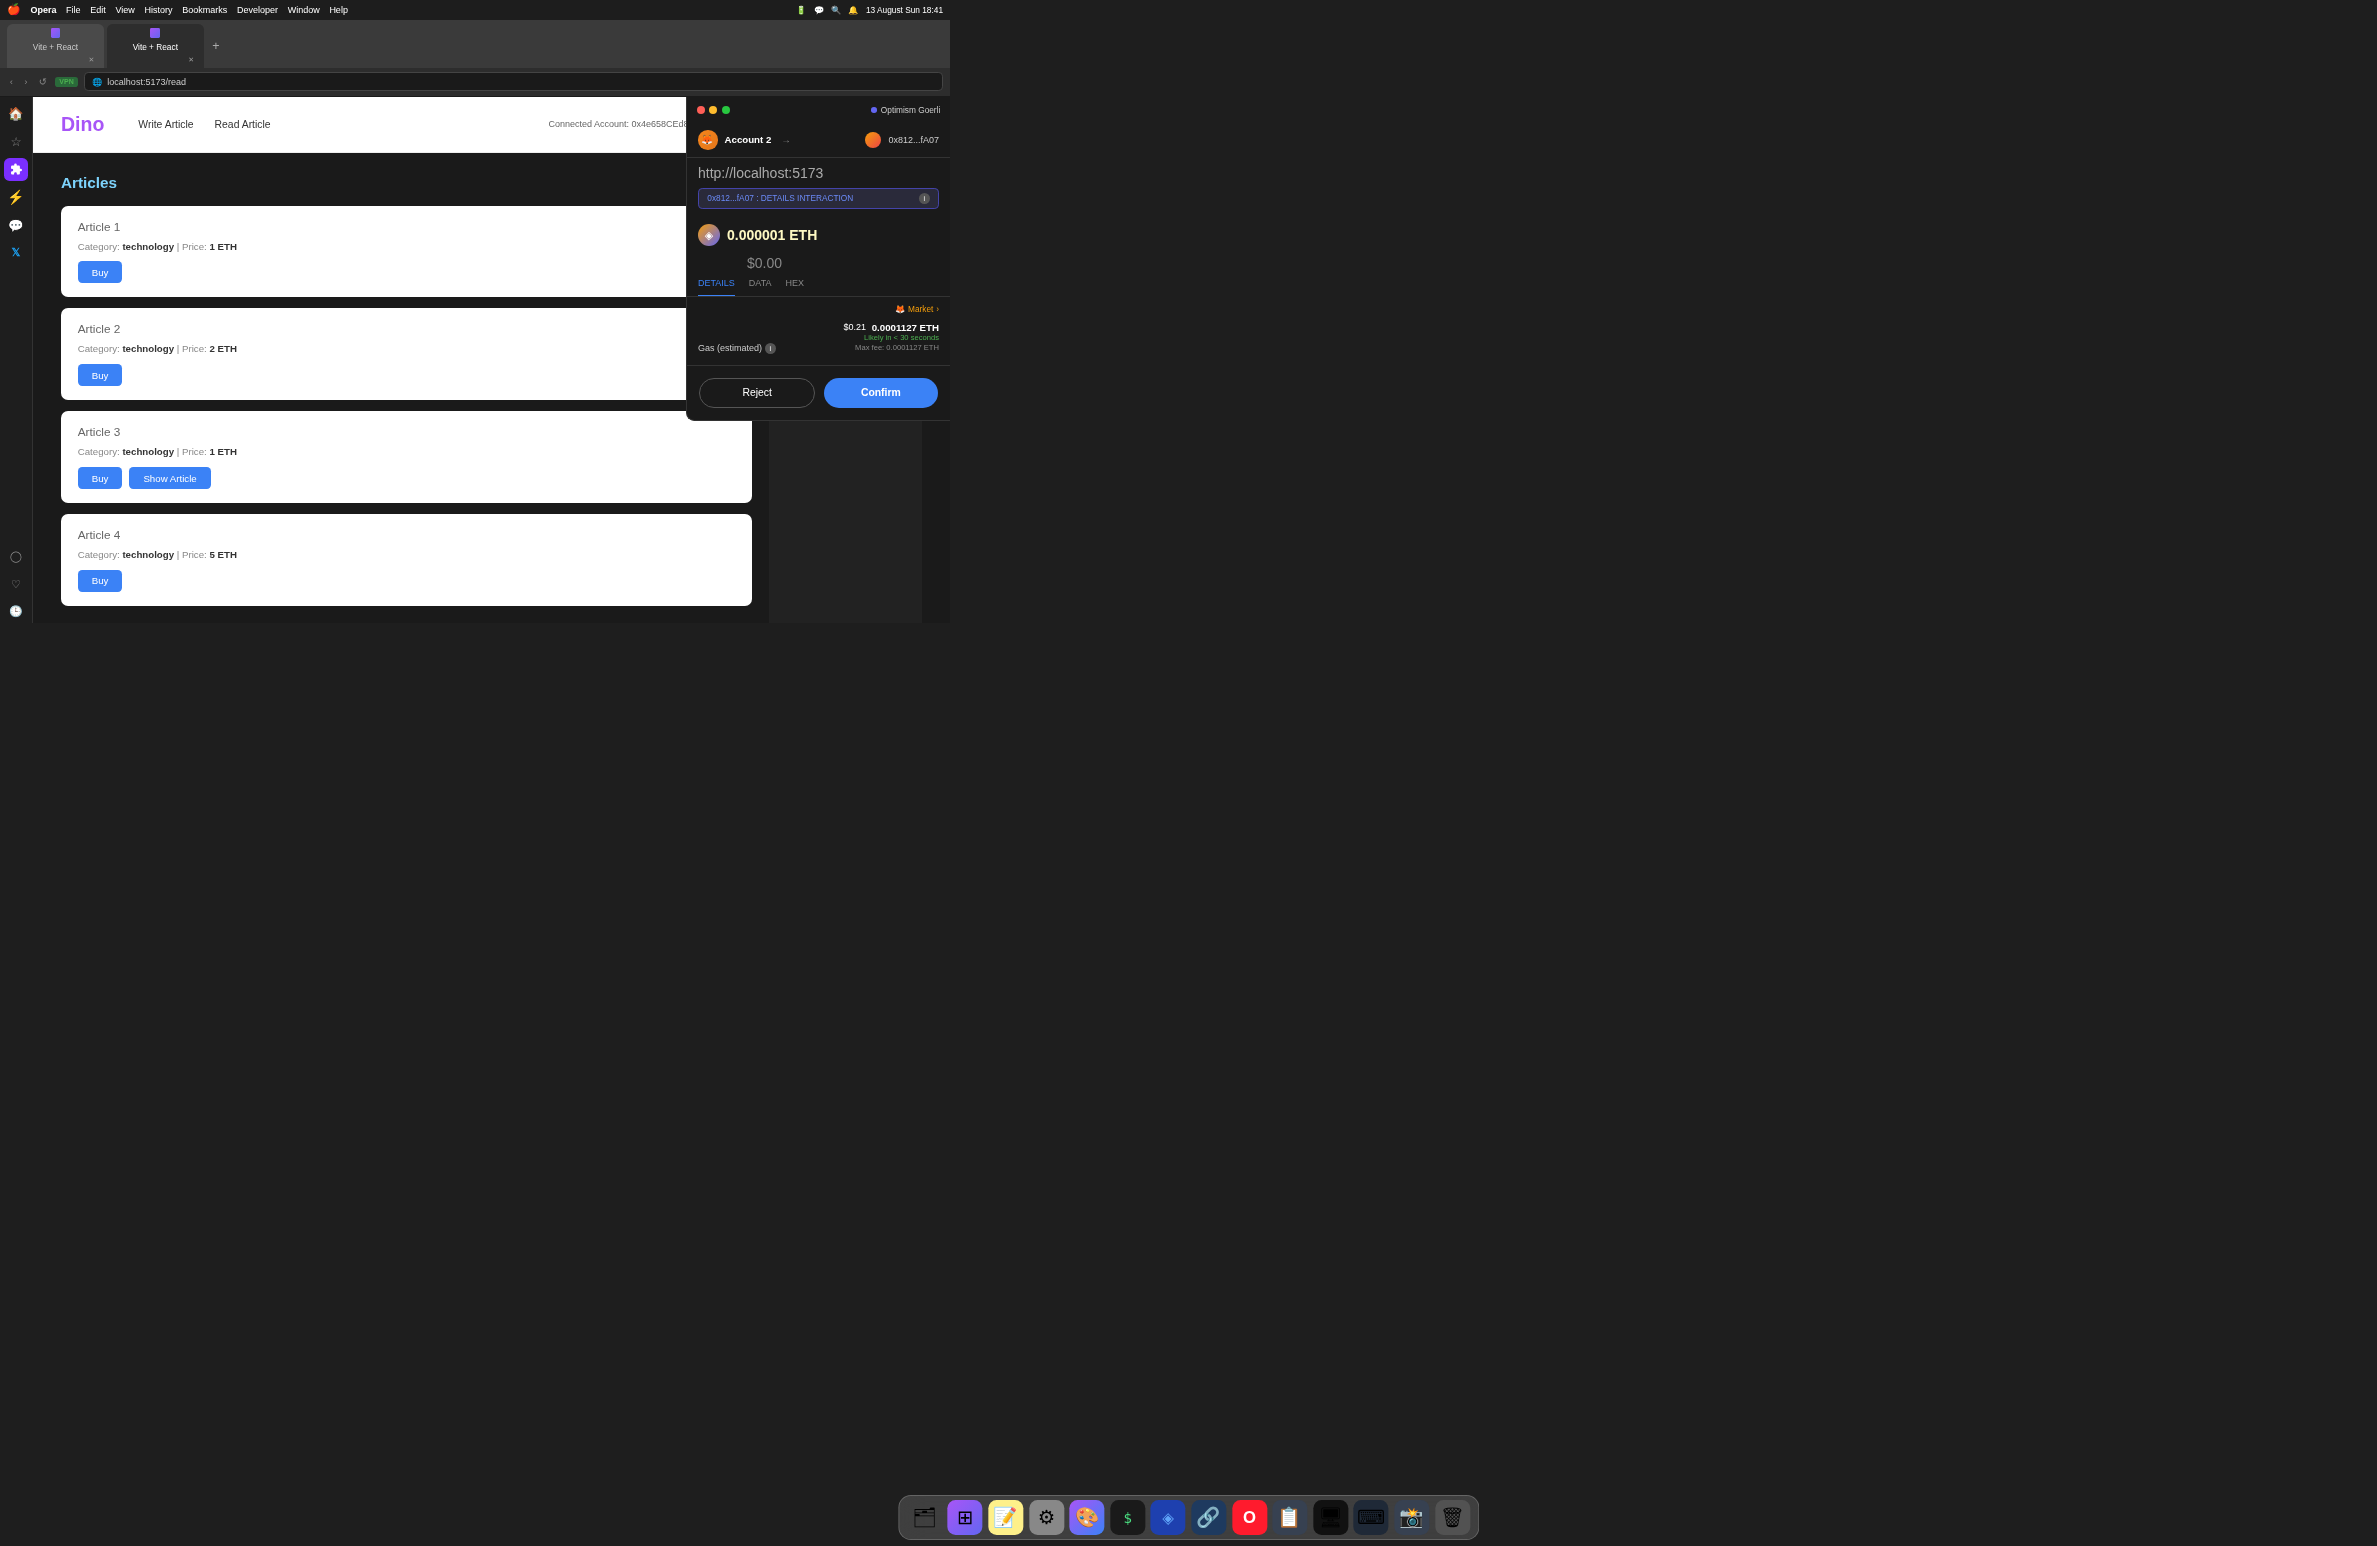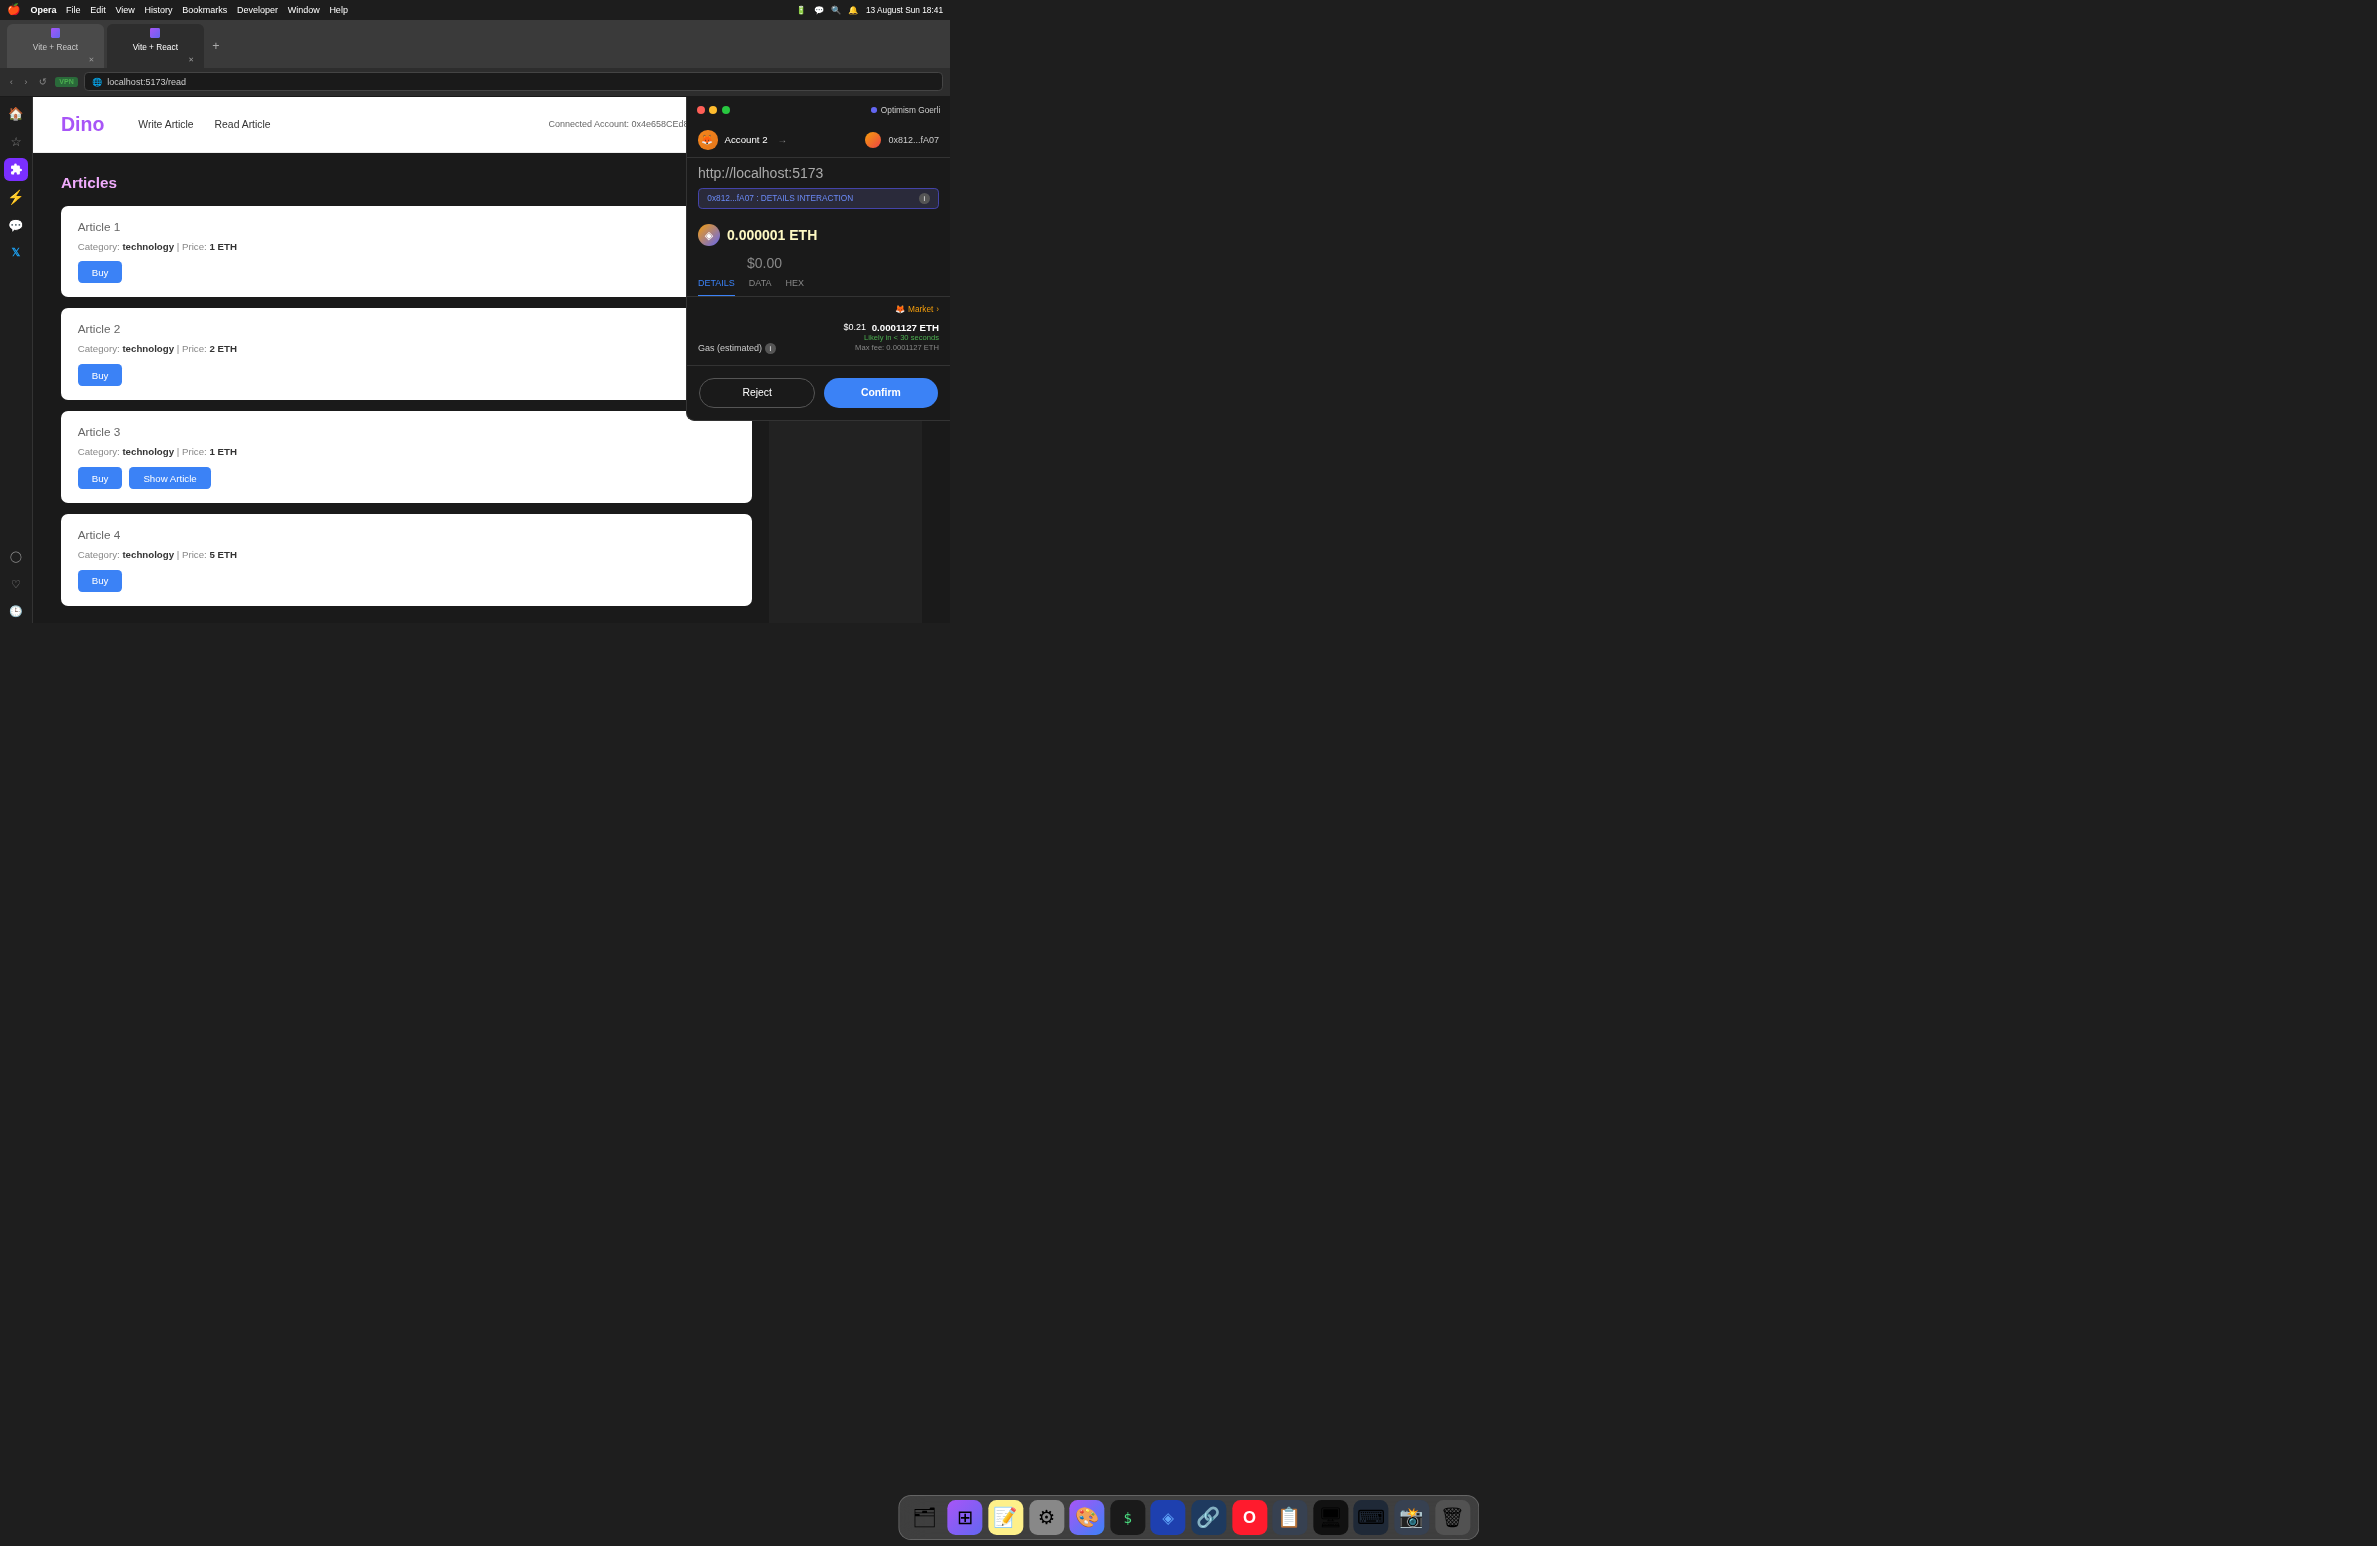--- a/index.html
+++ b/index.html
@@ -211,21 +211,21 @@
       background: #1a1a1a;
       display: flex;
       gap: 16.7px;
       height: calc(100% - 56px);
       overflow: hidden;
     }
     .articles-main { flex: 1; }
     .articles-title {
       font-size: 15.3px;
       font-weight: 600;
-      color: #f0abfc;
+      color: #7dd3fc;
       margin-bottom: 14px;
     }
     .article-card {
       background: #fff;
       border-radius: 7px;
       padding: 14px 16.7px;
       margin-bottom: 11px;
     }
     .article-title {
       font-size: 11.8px;
@@ -324,21 +324,21 @@
       background: #1a1a1a;
       border-bottom: 0.7px solid #333;
     }
     .metamask-logo {
       width: 19.5px; height: 19.5px;
       background: linear-gradient(135deg, #f6851b, #e2761b);
       border-radius: 50%;
       display: flex; align-items: center; justify-content: center;
       font-size: 9.7px;
     }
-    .account-name { font-size: 9.7px; color: #fff; font-weight: 400; }
+    .account-name { font-size: 9.7px; color: #fff; font-weight: 700; }
     .account-arrow { color: #888; font-size: 9.7px; margin: 0 2.8px; }
     .account-avatar {
       width: 16.7px; height: 16.7px; border-radius: 50%;
       background: linear-gradient(135deg, #f59e0b, #ef4444);
       margin-left: auto;
     }
     .account-address { font-size: 9px; color: #ccc; }
 
     .popup-url {
       padding: 7px 11px;

